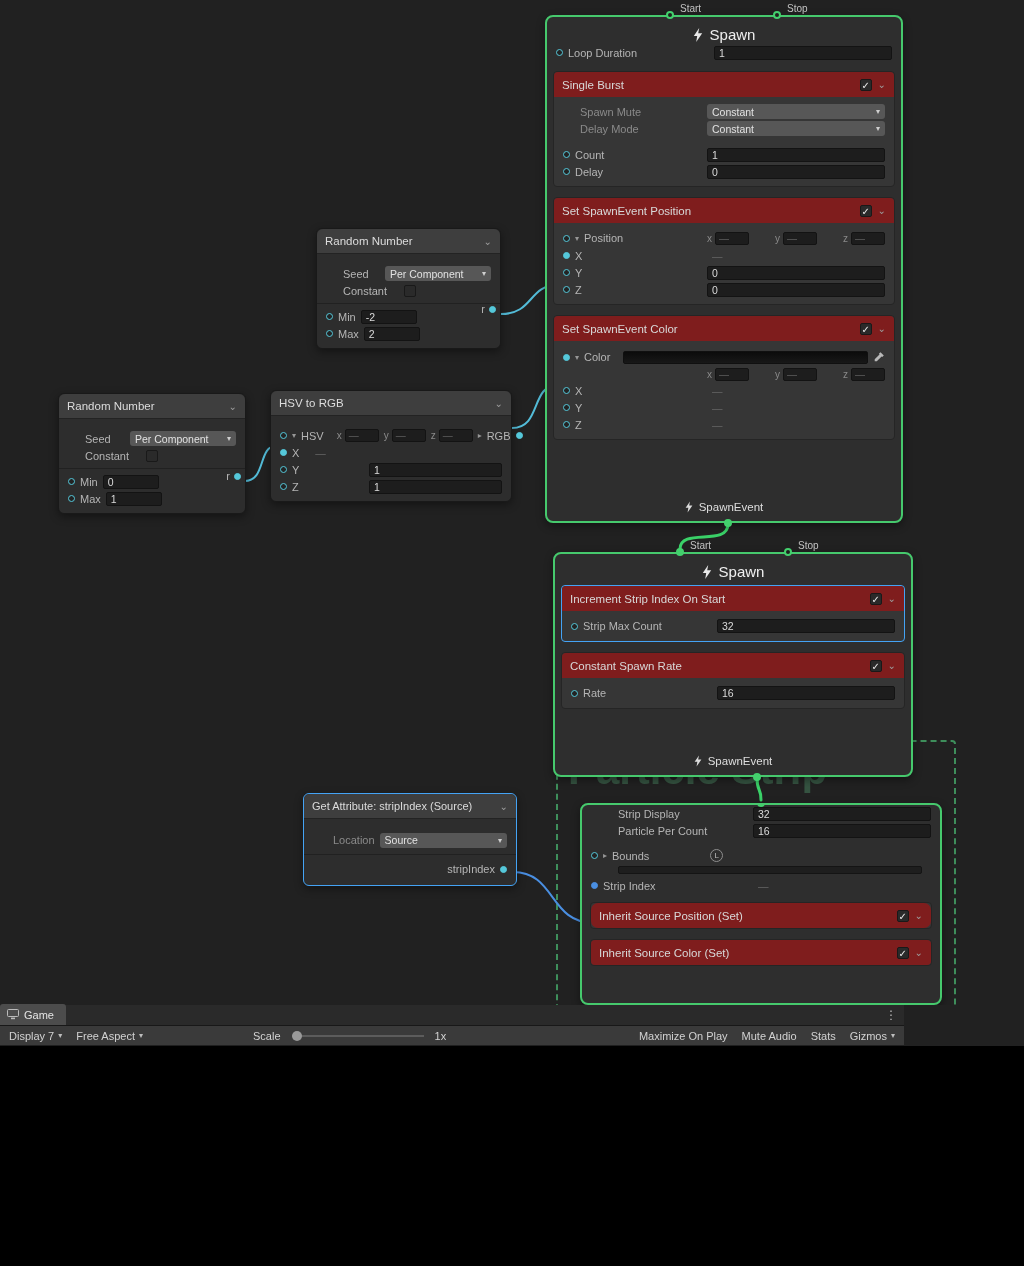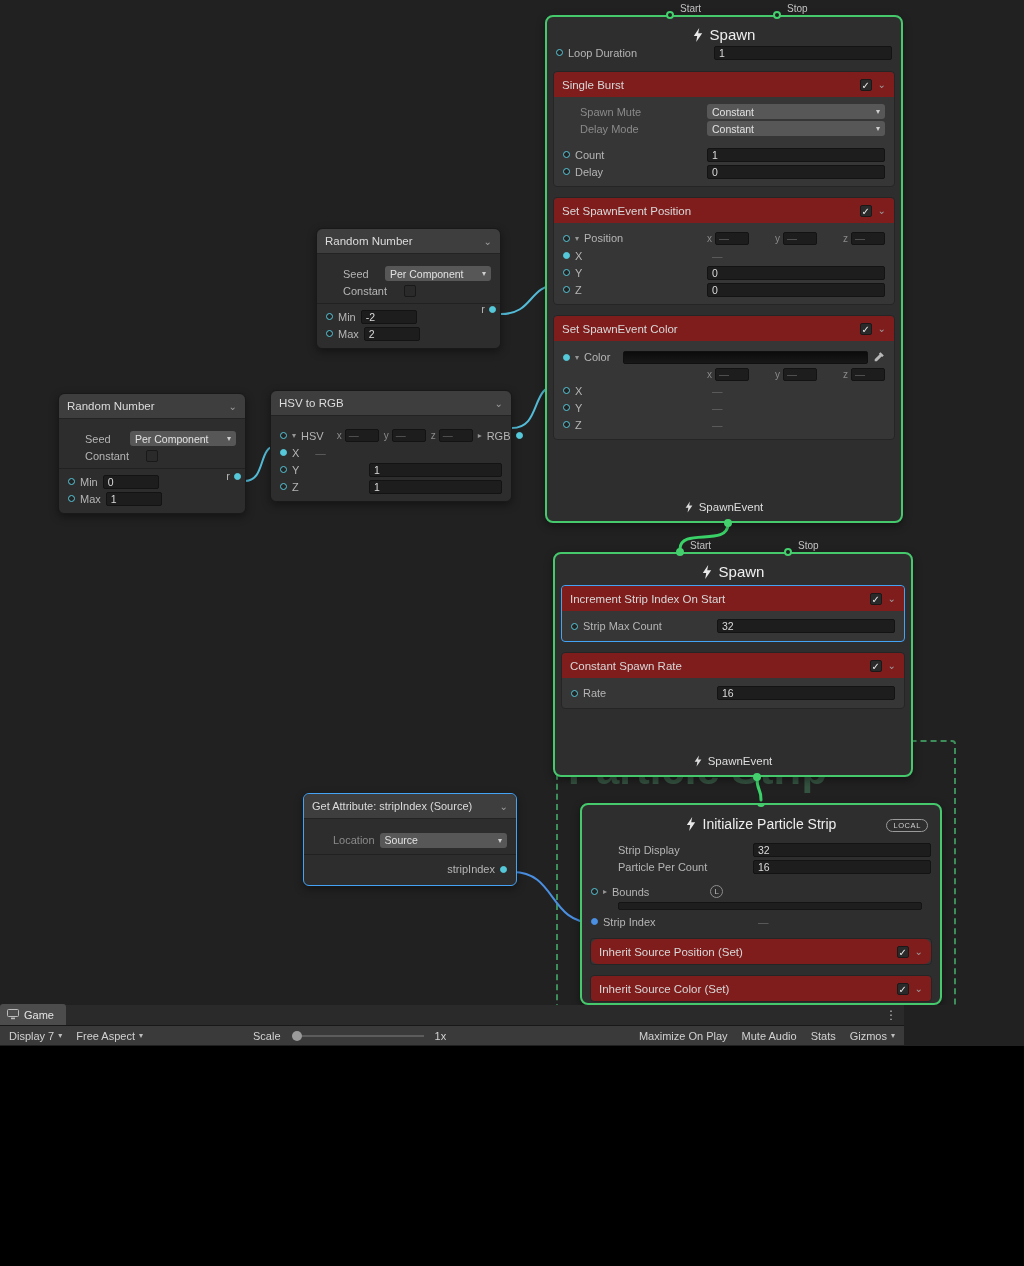--- a/index.html
+++ b/index.html
@@ -475,29 +475,20 @@
       <div class="divider"></div>
       <div class="srow" style="justify-content:flex-end; height:20px">
         <span class="lbl">stripIndex</span>
         <span class="p on"></span>
       </div>
     </div>
   </div>
 
   <div class="node ctx" style="left:580px; top:803px; width:362px; height:202px; overflow:hidden;">
     <span class="fp on" style="left:175px; top:-6px"></span>
-    <div class="init-head">
-      <span class="bolt">
-        <svg width="10" height="14" viewBox="0 0 10 14">
-            <path d="M6.2 0 L0.8 8 H4.2 L3.2 14 L9.2 5.2 H5.2 Z" fill="#e9e9e9"></path>
-          </svg>
-      </span>
-      <span>Initialize Particle Strip</span>
-      <span class="badge">LOCAL</span>
-    </div>
     <div class="srow">
       <span class="lbl" style="margin-left:27px">Strip Display</span>
       <span class="fld grow">32</span>
     </div>
     <div class="srow">
       <span class="lbl" style="margin-left:27px">Particle Per Count</span>
       <span class="fld grow">16</span>
     </div>
     <div style="height:8px"></div>
     <div class="srow">

